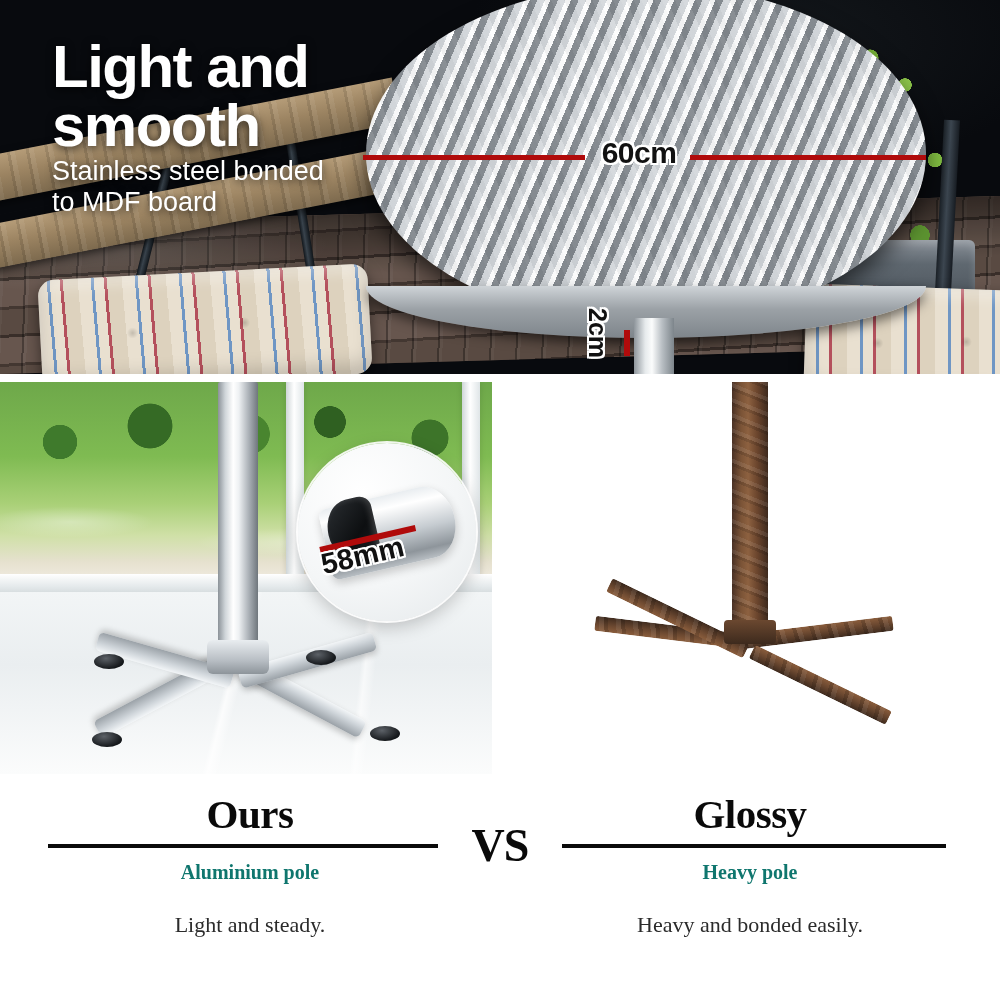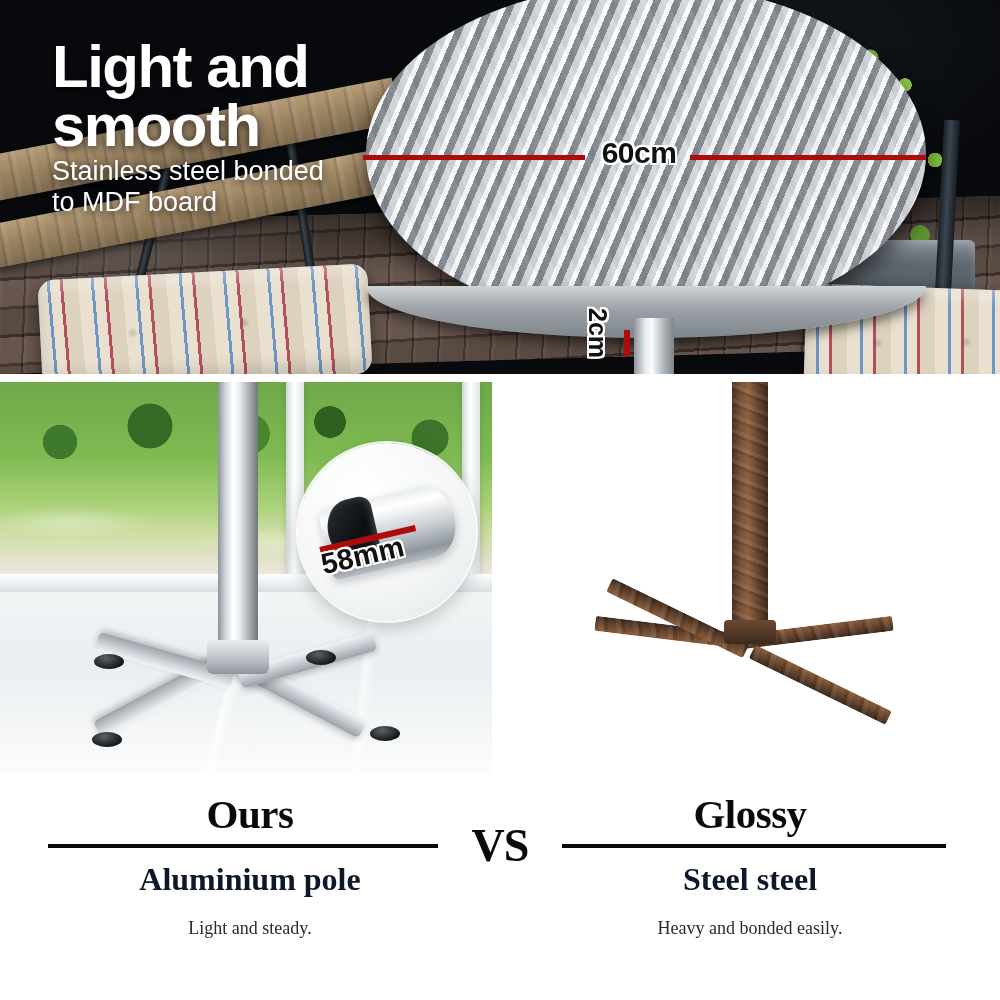--- a/index.html
+++ b/index.html
@@ -335,24 +335,24 @@
   .cmp-rule {
     position:absolute; top:64px; height:4px; background:#0a0a0a;
   }
   .cmp-rule.left  { left:48px;  width:390px; }
   .cmp-rule.right { left:562px; width:384px; }
   .vs {
     position:absolute; left:455px; top:39px; width:90px; text-align:center;
     font-size:46px; font-weight:700; color:#0a0a0a; letter-spacing:-1px;
   }
   .cmp-sub {
-    margin-top:26px; font-size:32px; font-weight:600; color:#0f172a;
+    margin-top:26px; font-size:20px; font-weight:600; color:#0f766e;
   }
   .cmp-note {
-    margin-top:20px; font-size:18px; font-weight:400; color:#2b2b2b;
+    margin-top:28px; font-size:22px; font-weight:400; color:#2b2b2b;
   }
 </style>
 </head>
 <body>
 
 <div id="page">
 
   <section class="hero">
     <div class="hero-bg"></div>
     <div class="deck"></div>
@@ -432,18 +432,18 @@
       <div class="cmp-sub">Aluminium pole</div>
       <div class="cmp-note">Light and steady.</div>
     </div>
 
     <div class="cmp-rule left"></div>
     <div class="vs">VS</div>
     <div class="cmp-rule right"></div>
 
     <div class="cmp-col right">
       <div class="cmp-title">Glossy</div>
-      <div class="cmp-sub">Steel steel</div>
+      <div class="cmp-sub">Heavy pole</div>
       <div class="cmp-note">Heavy and bonded easily.</div>
     </div>
   </section>
 
 </div>
 
 </body></html>

